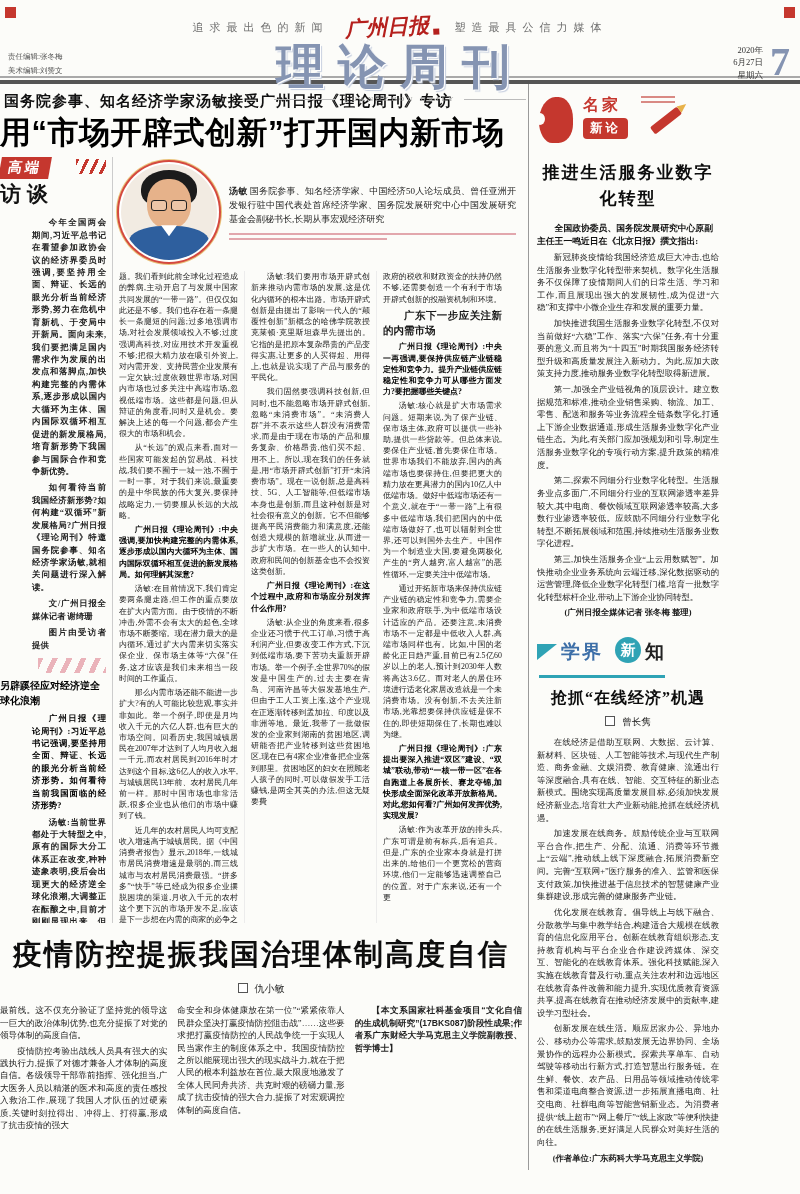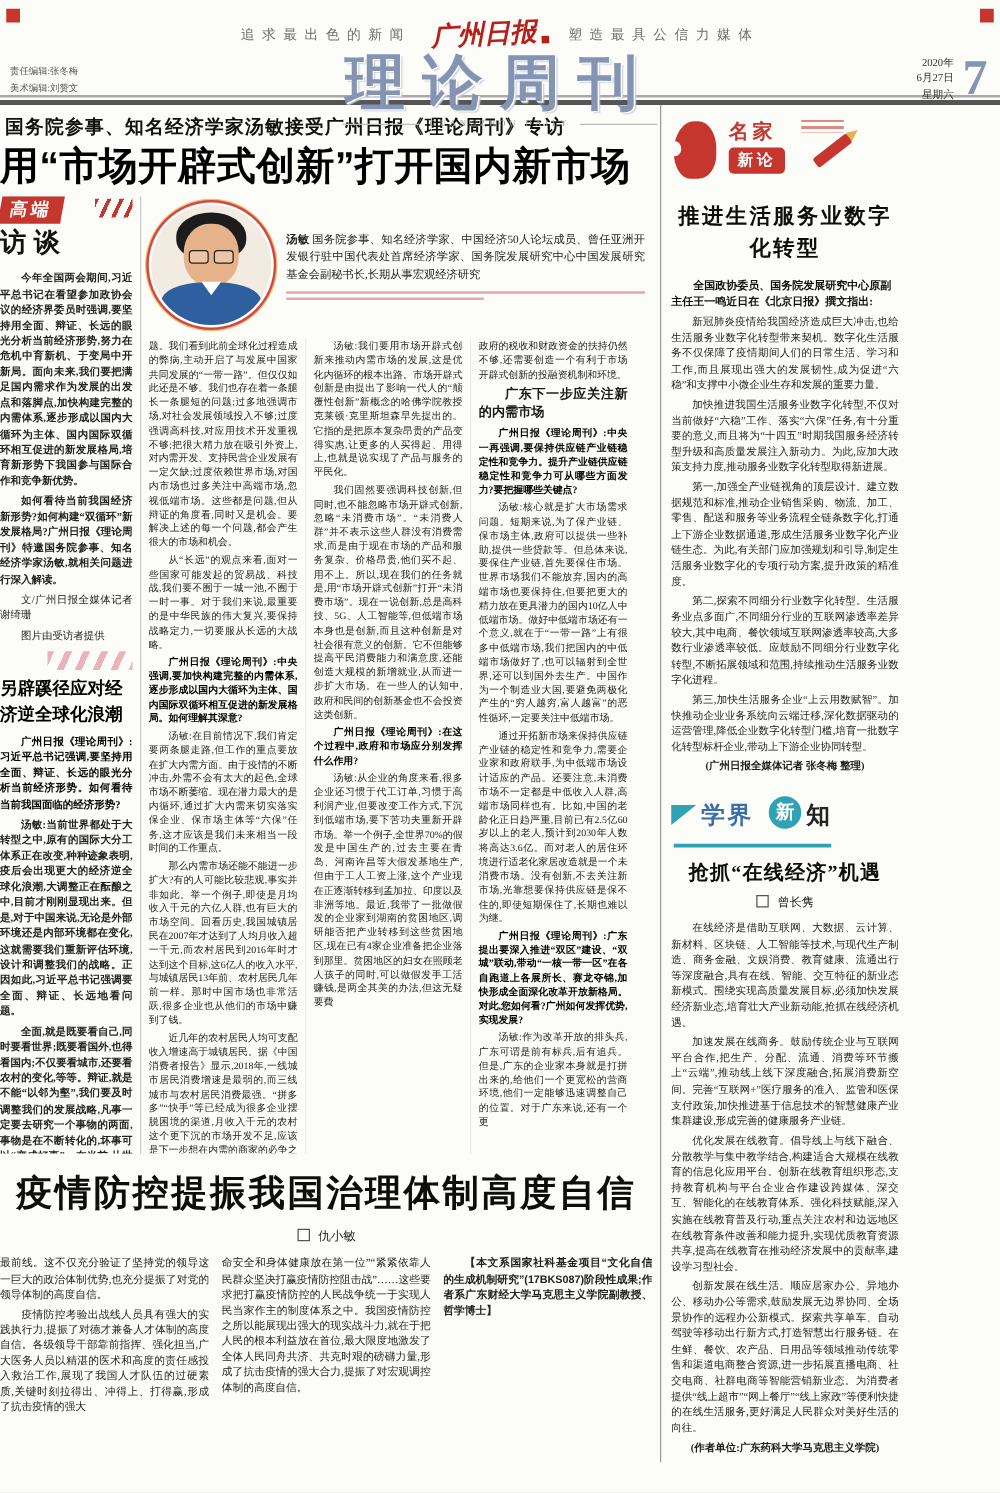--- a/index.html
+++ b/index.html
@@ -40,25 +40,25 @@
 
   
   .interview{display:flex;height:766px;overflow:hidden;}
   .intro-col{width:106px;flex:none;padding-right:6px;border-right:1px solid #ccc;overflow:hidden;}
   .badge{height:54px;position:relative;margin-bottom:6px;}
   .badge::after{content:"";position:absolute;right:0;top:2px;width:30px;height:15px;
                 background:repeating-linear-gradient(115deg,var(--red) 0 3px,transparent 3px 9px);}
   .badge-top{display:inline-block;background:var(--red);color:#fff;font-weight:bold;font-size:14px;letter-spacing:3px;
              padding:2px 8px;transform:skewX(-10deg);}
   .badge-bottom{font-size:21px;font-weight:900;letter-spacing:6px;margin-top:1px;color:#111;}
-  .intro-text{font-size:8.4px;line-height:1.48;color:#222;font-weight:600;text-align:justify;}
+  .intro-text{font-size:8.4px;line-height:1.48;color:#222;font-weight:600;text-align:justify;margin-left:32px;}
   .intro-text p{margin:0 0 4px;text-indent:2em;}
   .orn{height:15px;width:64%;margin:6px 0 6px auto;
        background:repeating-linear-gradient(115deg,#eab3ba 0 5px,transparent 5px 13px);}
-  .sec-title{font-size:14px;font-weight:bold;line-height:1.45;margin:4px 0 5px;color:#000;}
+  .sec-title{font-size:10px;font-weight:bold;line-height:1.45;margin:4px 0 5px;color:#000;}
 
   .iv-right{flex:1;display:flex;flex-direction:column;overflow:hidden;}
   .iv-top{display:flex;height:110px;flex:none;align-items:center;gap:12px;padding-left:8px;}
   .photo{width:96px;height:96px;flex:none;border-radius:50%;position:relative;overflow:hidden;background:#f2ebe2;
          box-shadow:0 0 0 2px #fff,0 0 0 4px #d4493f,0 0 0 5px #e9c27a;}
   .p-hair{position:absolute;left:20px;top:6px;width:56px;height:38px;background:#1c1c1c;border-radius:50% 50% 42% 42%;}
   .p-face{position:absolute;left:26px;top:15px;width:44px;height:50px;background:#e6b28a;border-radius:46%;}
   .p-g1,.p-g2{position:absolute;top:36px;width:14px;height:9px;border:1.5px solid #222;border-radius:3px;background:rgba(255,255,255,.25);}
   .p-g1{left:30px;} .p-g2{left:50px;}
   .p-shirt{position:absolute;left:8px;top:62px;width:80px;height:36px;background:#2e5f9e;border-radius:42% 42% 0 0;}
@@ -71,21 +71,21 @@
   .iv-cols{flex:1;display:flex;overflow:hidden;margin-top:4px;}
   .icol{width:119px;padding:0 6px;border-right:1px solid #ececec;font-size:7.9px;line-height:1.42;
         text-align:justify;color:#1a1a1a;overflow:hidden;}
   .icol:last-child{border-right:none;}
   .icol p,.ecol p,.sb-body p{margin:0 0 3px;}
   .blk-p{text-indent:2em;}
   .blk-p0{text-indent:0;}
   .blk-q{font-weight:bold;text-indent:2em;margin:5px 0 4px;color:#000;}
   .blk-h{font-family:Liberation Sans, sans-serif;font-weight:bold;font-size:10.5px;line-height:1.45;
          text-indent:2em;margin:7px 0 5px;}
-  .blk-by{text-indent:0;font-weight:normal;margin-top:5px;}
+  .blk-by{text-indent:0;font-weight:bold;margin-top:5px;}
   .blk-box{font-family:"Liberation Sans","DejaVu Sans",sans-serif;font-weight:bold;text-indent:2em;margin-top:4px;}
   .blk-end{font-weight:bold;text-indent:0;text-align:center;margin-top:5px;}
 
   
   .essay{margin-top:12px;}
   .essay-title{text-align:center;font-size:29px;font-weight:900;letter-spacing:2px;color:#0d0d0d;margin:0;}
   .essay-author{text-align:center;font-size:10px;margin:7px 0 8px;color:#222;}
   .sq{display:inline-block;width:8px;height:8px;border:1px solid #555;margin-right:7px;vertical-align:-1px;background:#fff;}
   .essay-cols{display:flex;gap:10px;height:158px;overflow:hidden;}
   .ecol{flex:1;font-size:8.6px;line-height:1.45;text-align:justify;color:#222;overflow:hidden;}

